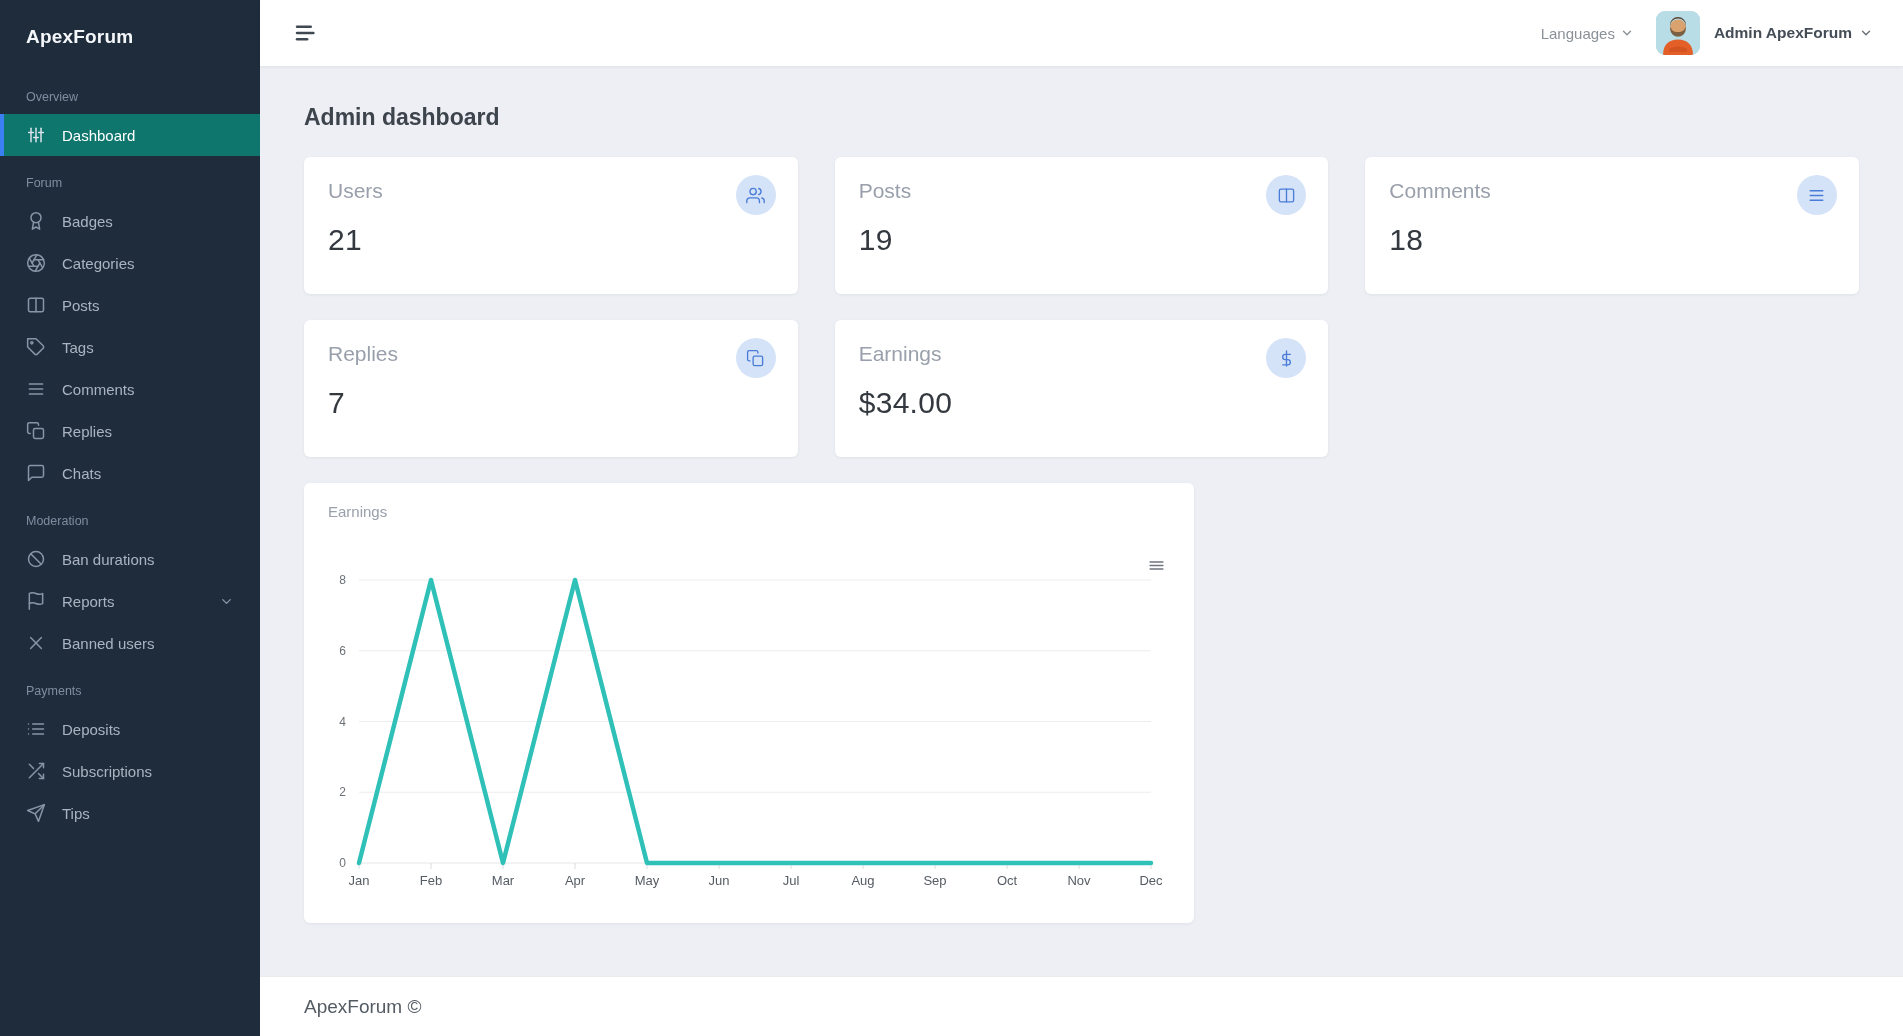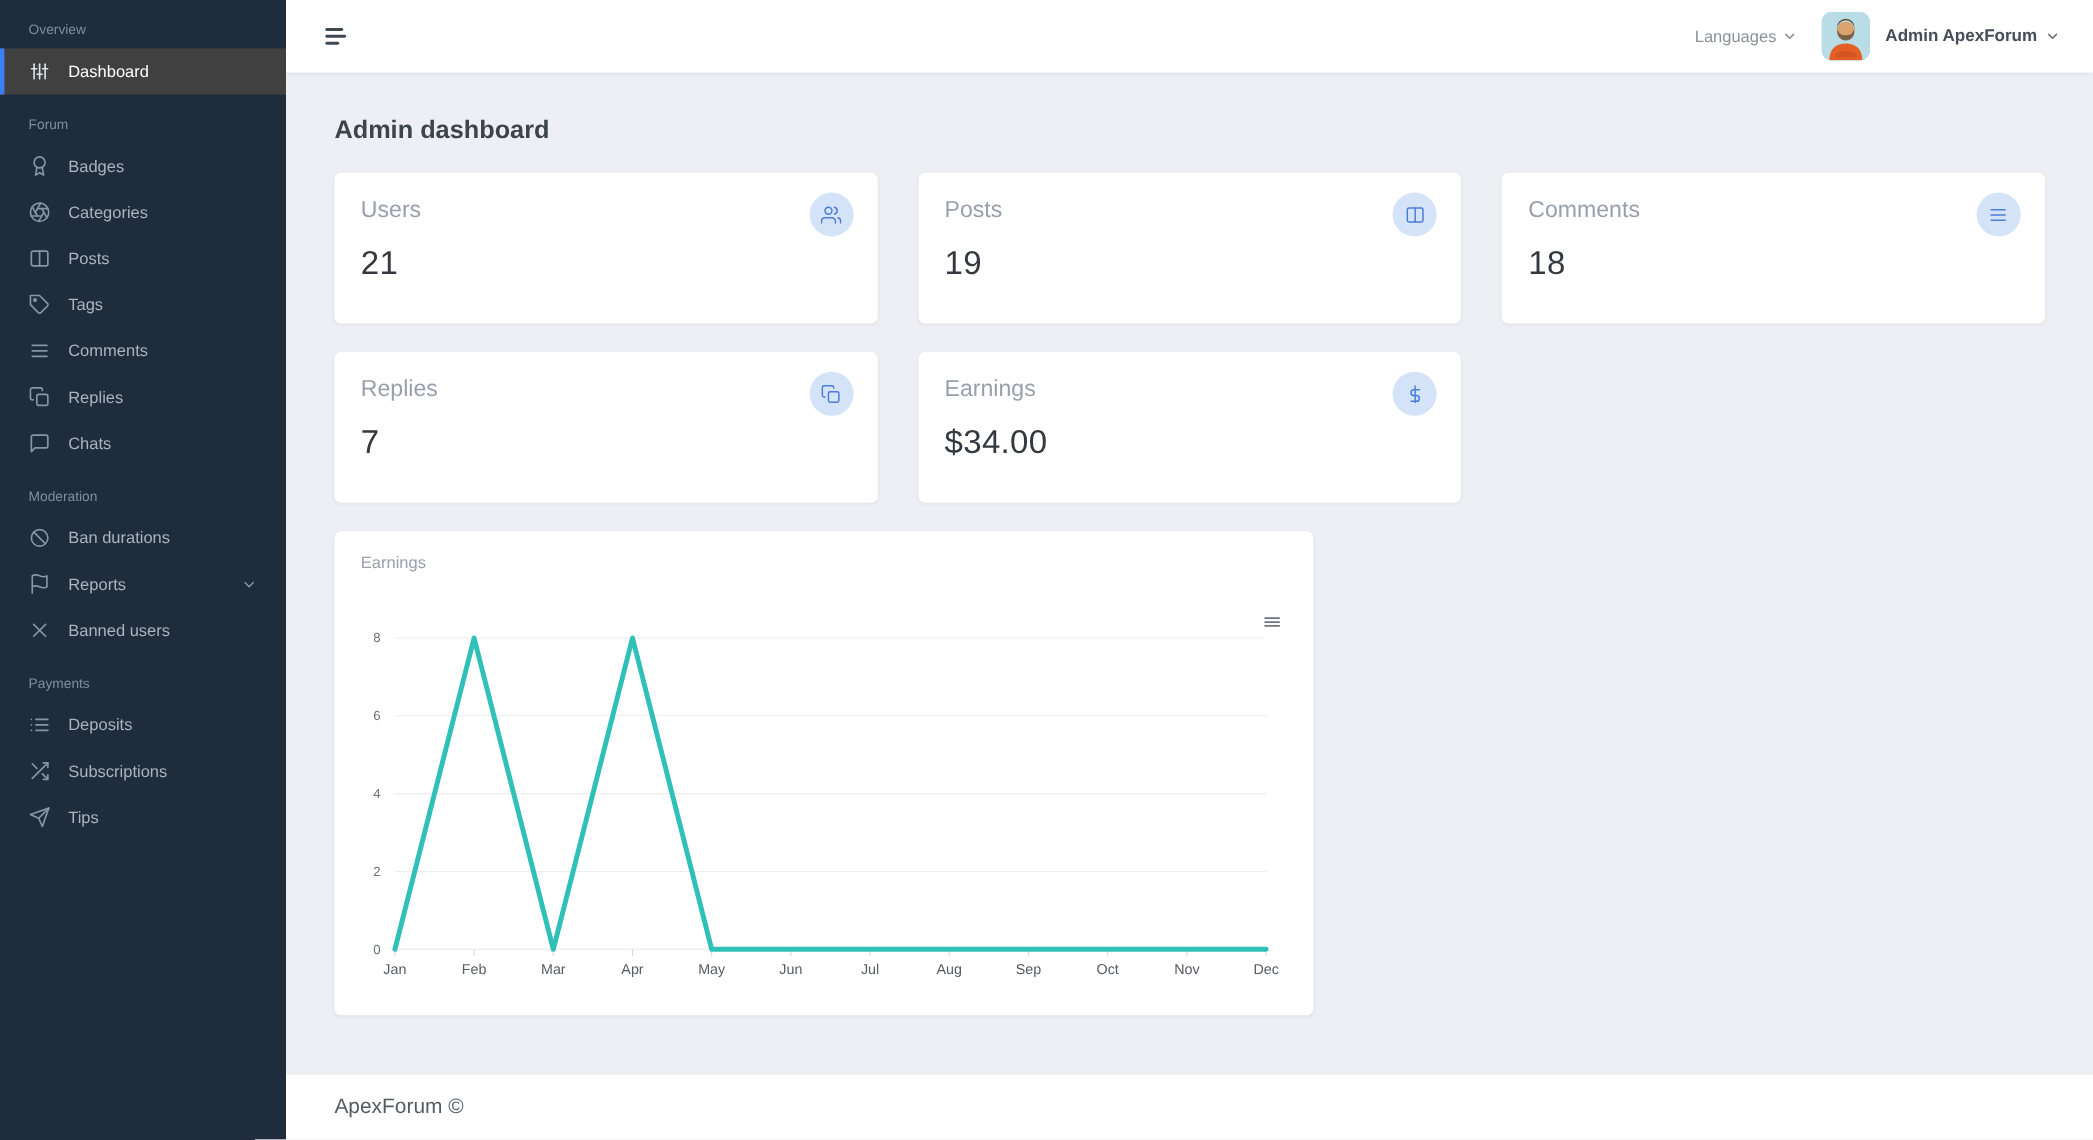--- a/index.html
+++ b/index.html
@@ -25,21 +25,21 @@
   }
   .nav-item {
     display: flex; align-items: center; gap: 16px;
     height: 42px; padding: 0 26px; font-size: 15px;
     color: #a9b4c0; cursor: pointer; text-decoration: none;
     border-left: 4px solid transparent; padding-left: 22px;
   }
   .nav-item .ic { width: 20px; height: 20px; flex: 0 0 20px; color: #8795a6; display: inline-flex; }
   .nav-item .ic svg { width: 20px; height: 20px; }
   .nav-item.active {
-    background: #404040; border-left-color: #3c7ef3; color: #ffffff;
+    background: #0f766e; border-left-color: #3c7ef3; color: #ffffff;
   }
   .nav-item.active .ic { color: #dbe3ec; }
   .nav-item .chev { margin-left: auto; color: #8795a6; display: inline-flex; }
   .nav-item .chev svg { width: 15px; height: 15px; }
   
   .main { flex: 1; display: flex; flex-direction: column; height: 100%; min-width: 0; }
   .topbar {
     height: 66px; flex: 0 0 66px; background: #ffffff;
     display: flex; align-items: center; padding: 13px 30px;
     box-shadow: 0 1px 3px rgba(40,50,60,.08); position: relative; z-index: 3;
@@ -99,20 +99,21 @@
     flex: 0 0 60px; height: 60px; background: #ffffff;
     border-top: 1px solid #e9ebef;
     display: flex; align-items: center; padding: 0 44px;
     color: #545b63; font-size: 19px;
   }
 </style>
 </head>
 <body>
 
 <aside class="sidebar">
+  <div class="brand">ApexForum</div>
   <nav>
       <div class="nav-label">Overview</div>
       <a class="nav-item active">
         <span class="ic">
           <svg viewBox="0 0 24 24" fill="none" stroke="currentColor" stroke-width="1.8" stroke-linecap="round" stroke-linejoin="round">
             <line x1="6" y1="4" x2="6" y2="20"></line>
             <line x1="3.2" y1="9" x2="8.8" y2="9"></line>
             <line x1="12" y1="4" x2="12" y2="20"></line>
             <line x1="9.2" y1="15" x2="14.8" y2="15"></line>
             <line x1="18" y1="4" x2="18" y2="20"></line>

